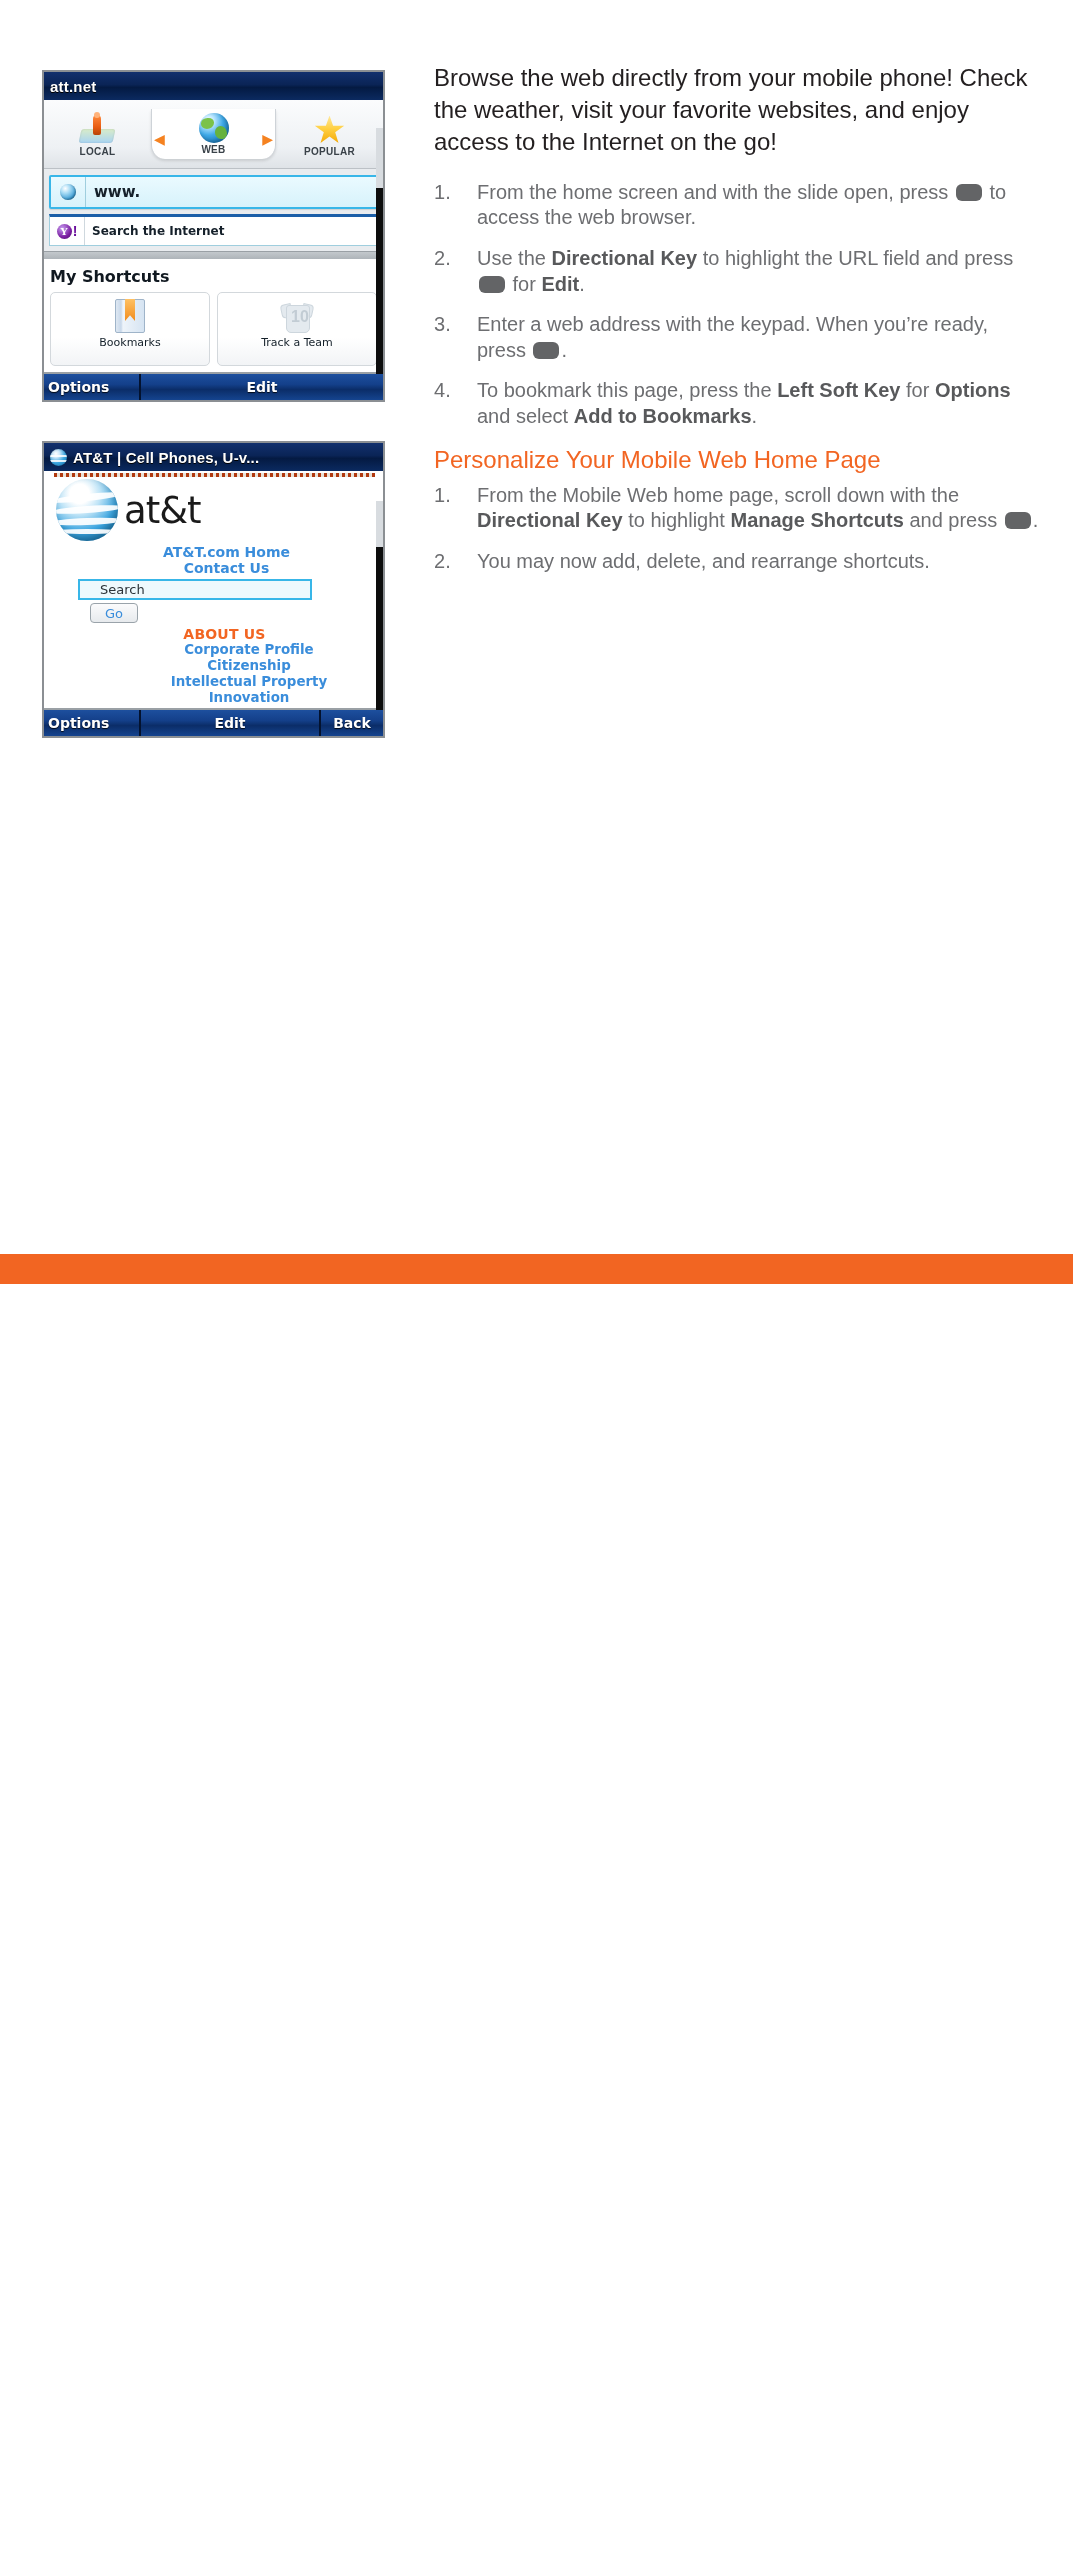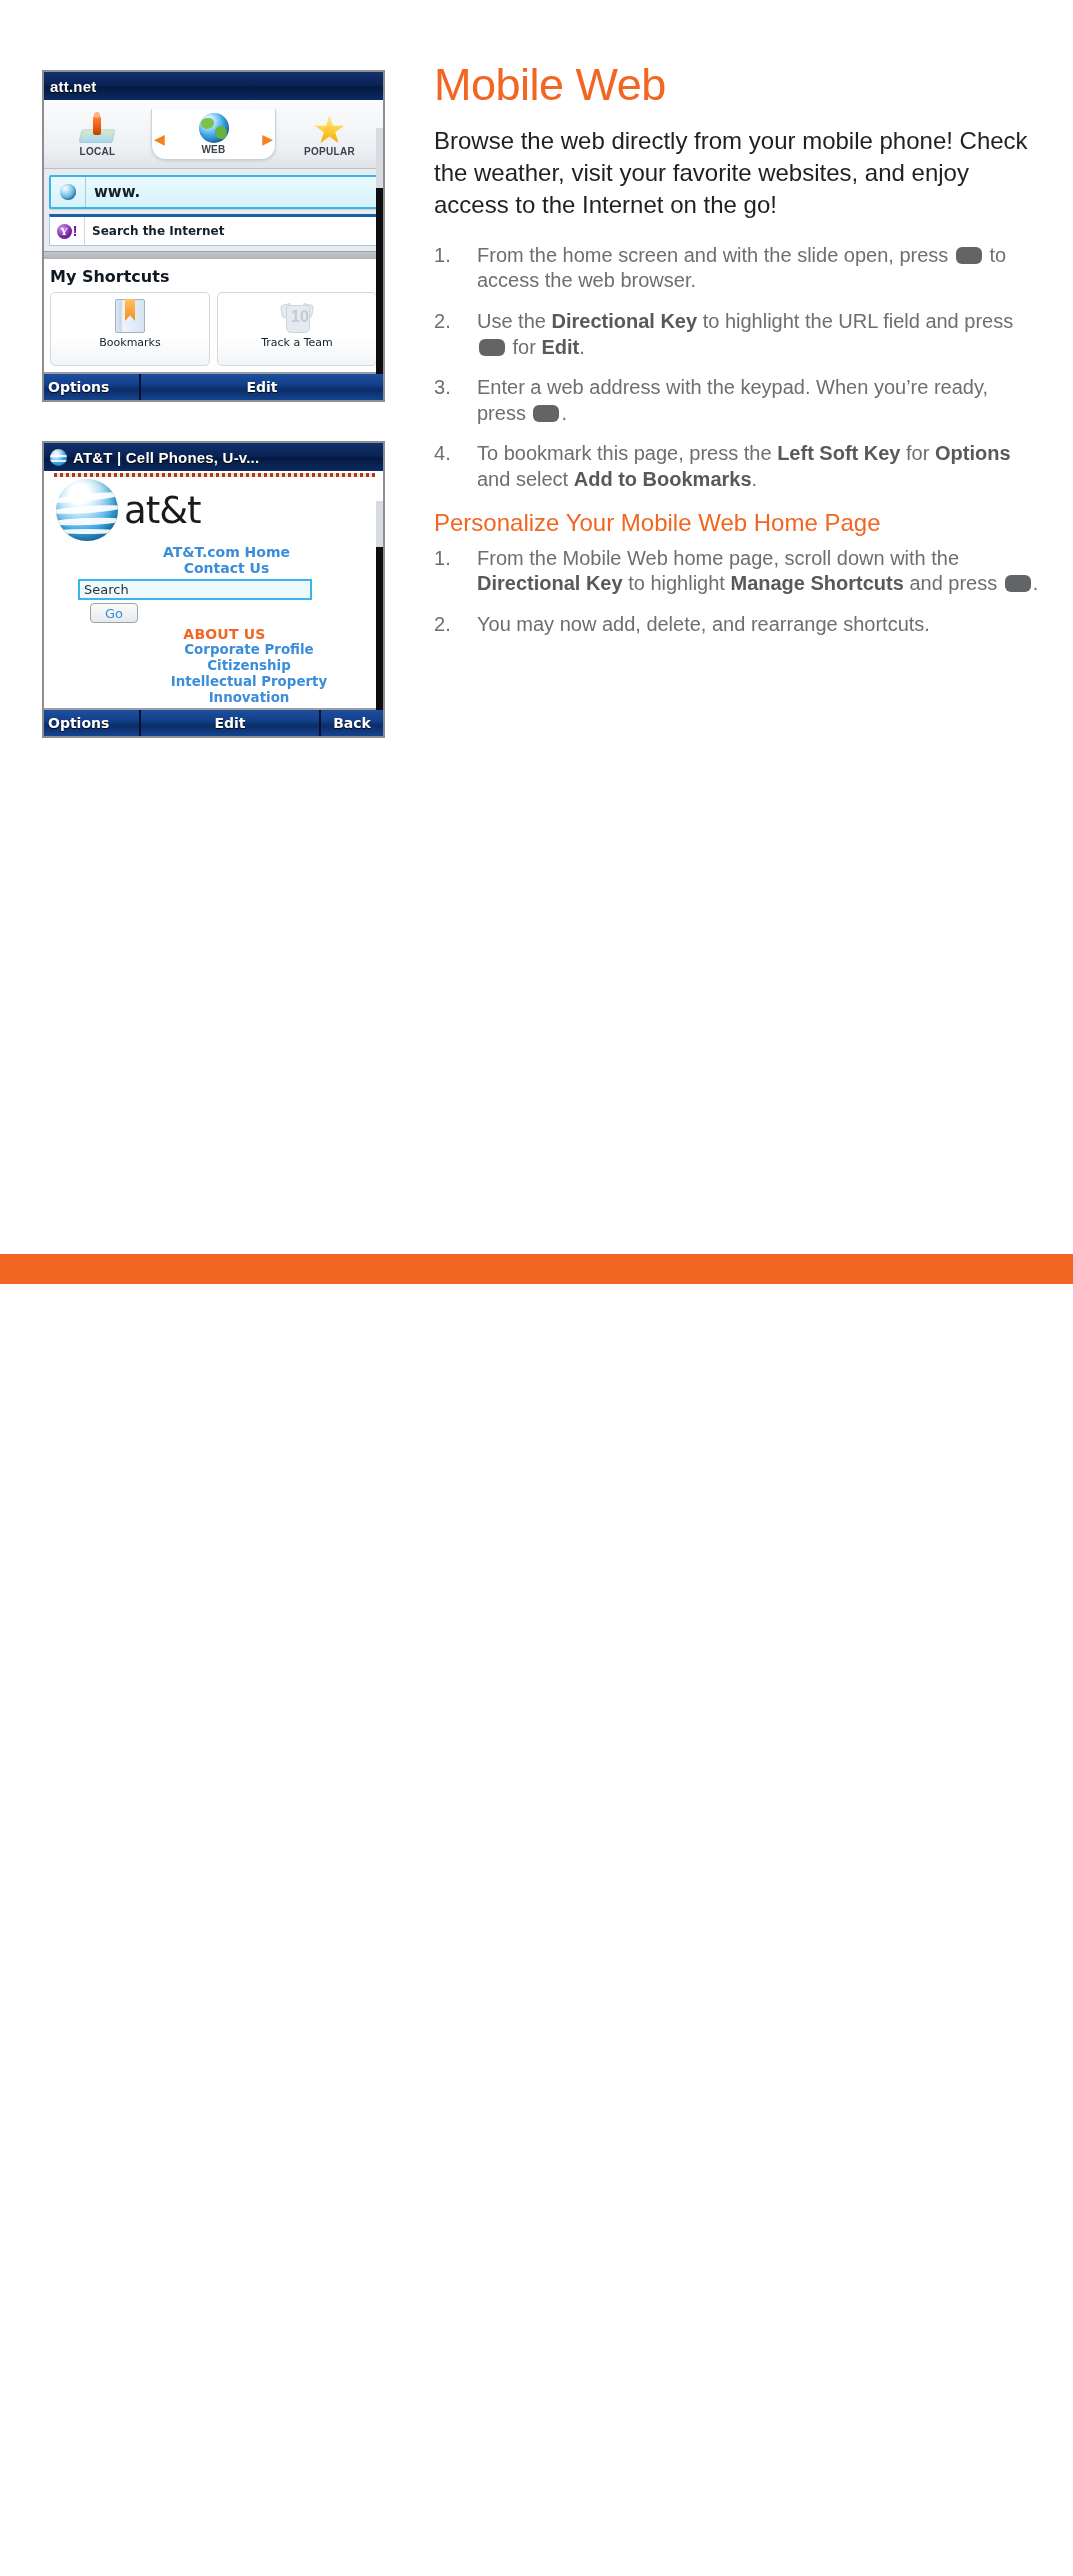--- a/index.html
+++ b/index.html
@@ -262,21 +262,21 @@
     font-size:37px;font-weight:normal;color:#1a1a1a;letter-spacing:-1px;
     font-family:"DejaVu Sans",sans-serif;line-height:1;
   }
   .s2-link{
     color:#3a8ddb;font-size:14px;font-weight:bold;line-height:1.12;
     font-family:"DejaVu Sans",sans-serif;margin-left:24px;
   }
   .s2-searchbox{
     margin:3px 0 0 24px;width:234px;height:21px;box-sizing:border-box;
     border:2px solid #38b6e8;background:#eef9fd;
-    display:flex;align-items:center;padding-left:4px;
+    display:flex;align-items:center;padding-left:20px;
     font-size:13px;color:#2b3238;font-family:"DejaVu Sans",sans-serif;
   }
   .s2-go{
     margin:3px 0 0 36px;width:48px;height:20px;box-sizing:border-box;
     border:1px solid #9aa3aa;border-radius:4px;
     background:linear-gradient(to bottom,#fbfbfc,#e7eaed);
     display:flex;align-items:center;justify-content:center;
     color:#3a8ddb;font-size:13px;font-family:"DejaVu Sans",sans-serif;
   }
   .s2-head{
@@ -448,21 +448,20 @@
         </div>
 
         <div class="vscroll" style="top:30px;">
           <div class="thumb" style="top:0;height:46px;"></div>
         </div>
       </div>
     </div>
   </div>
 
   <div class="right-col">
-    <h1 class="title">Mobile Web</h1>
     <p class="intro">Browse the web directly from your mobile phone! Check the weather, visit your favorite websites, and enjoy access to the Internet on the go!</p>
     <ol class="steps" id="steps-primary">
         <li>From the home screen and with the slide open, press <span class="key"></span> to access the web browser.</li>
         <li>Use the <b>Directional Key</b> to highlight the URL field and press <span class="key"></span> for <b>Edit</b>.</li>
         <li>Enter a web address with the keypad. When you’re ready, press <span class="key"></span>.</li>
         <li>To bookmark this page, press the <b>Left Soft Key</b> for <b>Options</b> and select <b>Add to Bookmarks</b>.</li>
       </ol>
     <h2 class="subhead">Personalize Your Mobile Web Home Page</h2>
     <ol class="steps" id="steps-secondary">
         <li>From the Mobile Web home page, scroll down with the <b>Directional Key</b> to highlight <b>Manage Shortcuts</b> and press <span class="key"></span>.</li>

